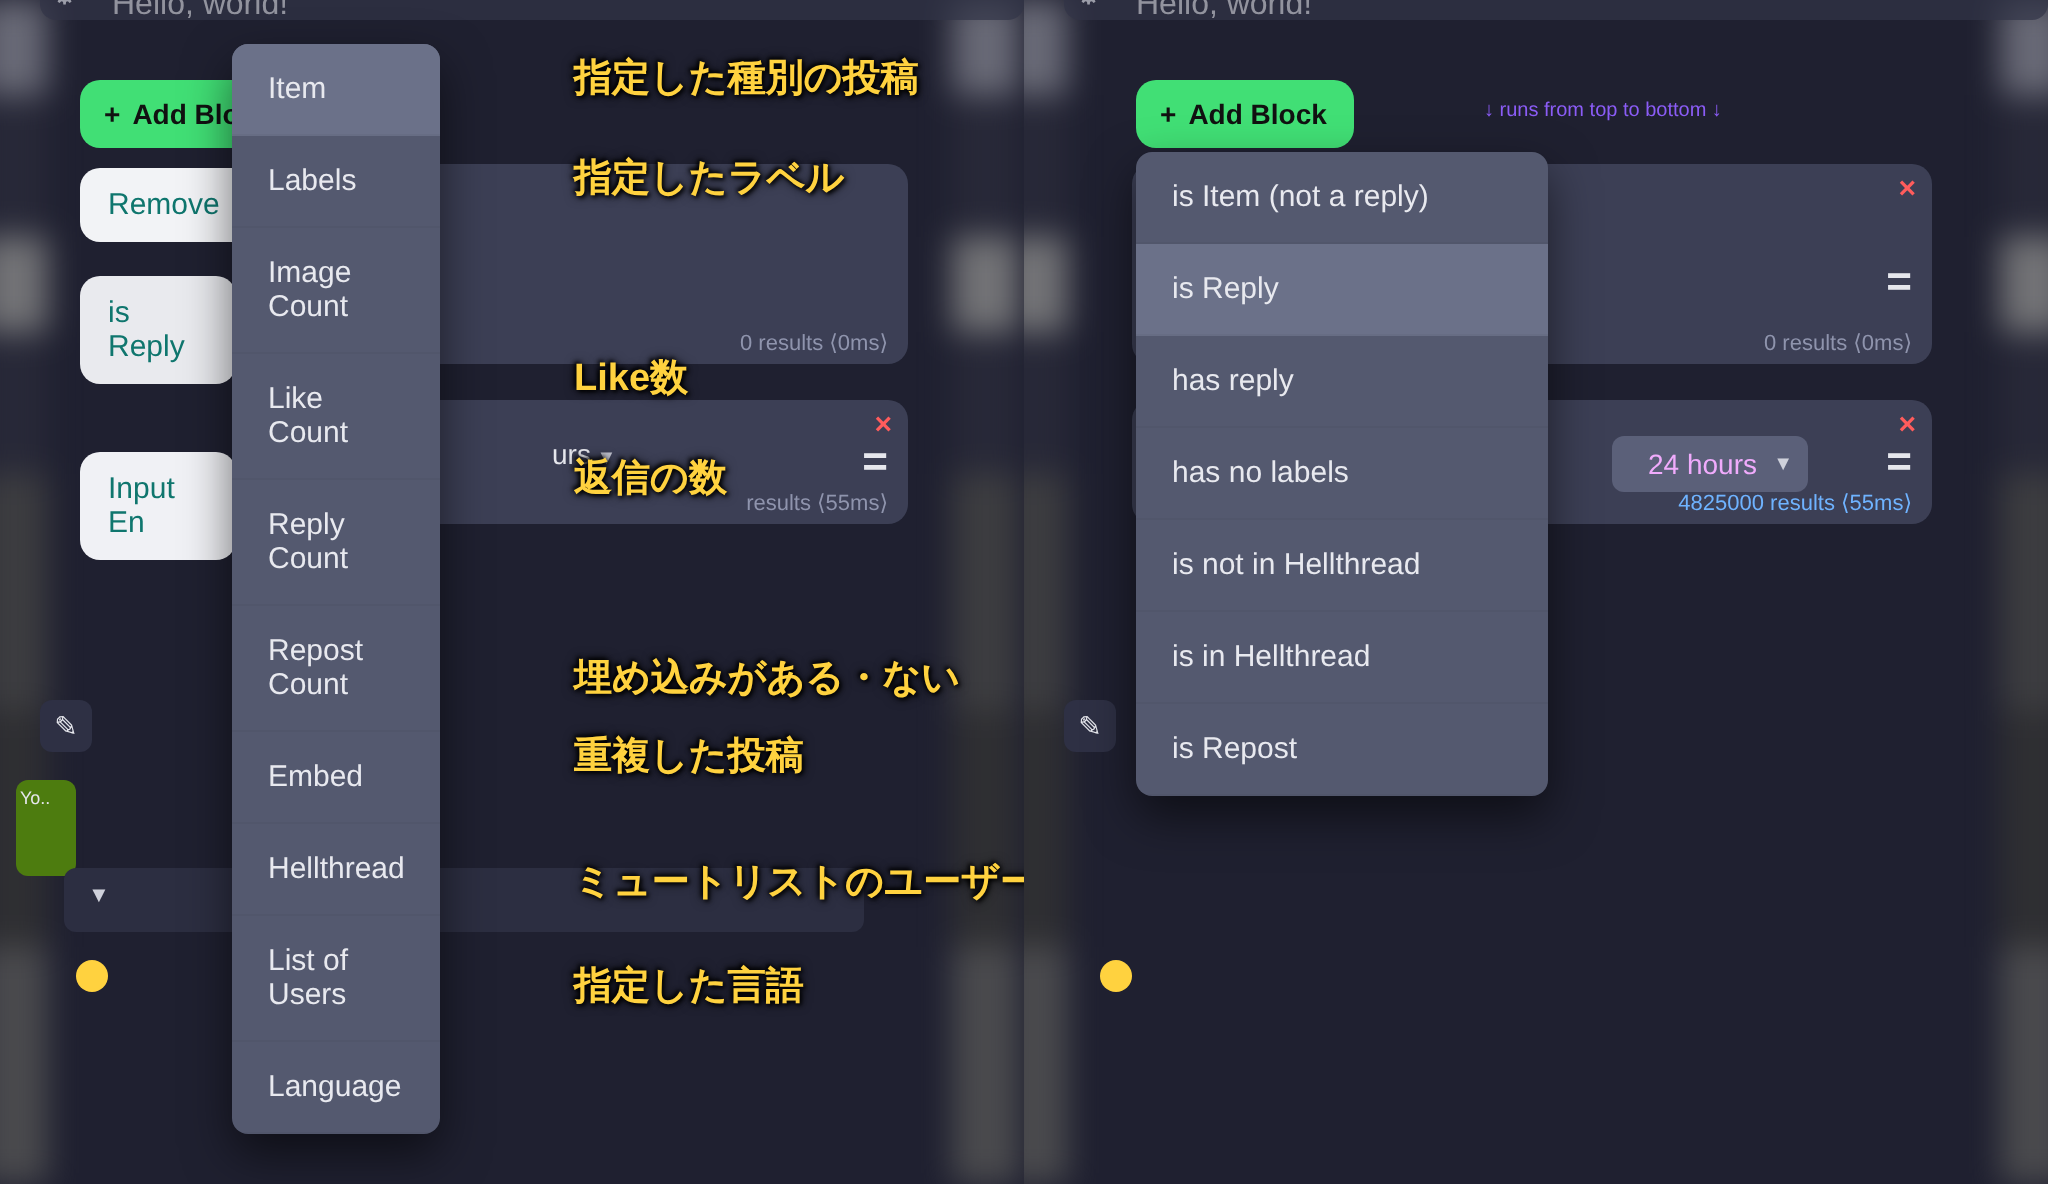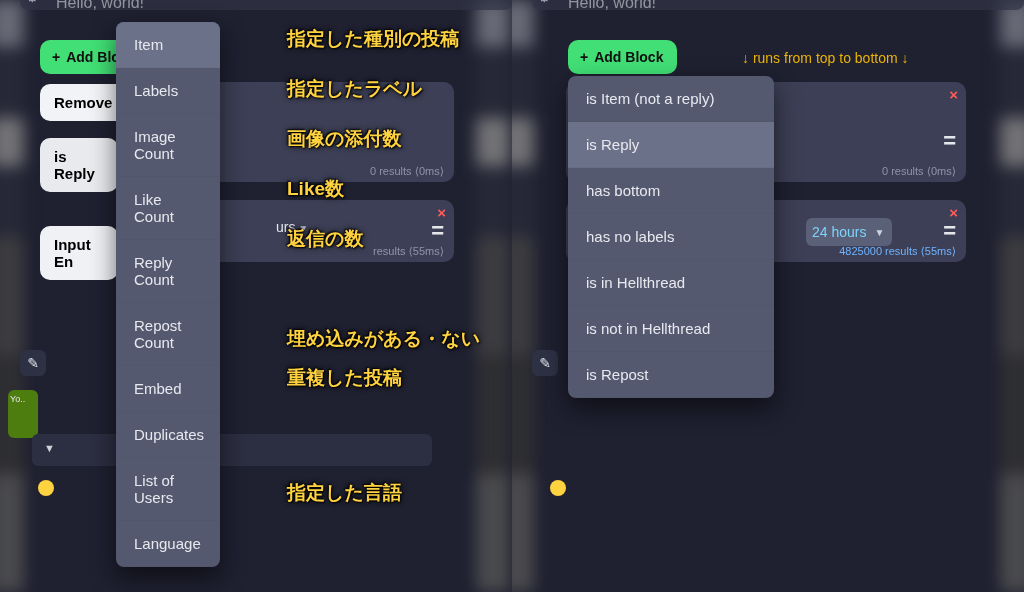--- a/index.html
+++ b/index.html
@@ -76,33 +76,33 @@
   padding: 9px 14px 9px 12px;
   border-radius: 10px;
   cursor: pointer;
 }
 .addblock::before { content: "+"; font-weight: 900; margin-right: 6px; }
 
 .runs {
   position: absolute;
   top: 50px;
   left: 740px;
-  color: #eab308;
-  font-size: 14px;
+  color: #8b5cf6;
+  font-size: 10px;
 }
 
 
 .card {
   position: absolute;
   background: #4a4f66;
   border-radius: 10px;
   padding: 10px 14px;
   font-size: 15px;
-  color: #000000;
-  font-weight: 700;
+  color: #0f766e;
+  font-weight: 400;
 }
 .card.remove { top: 84px; left: 40px; width: 70px; background: #f2f3f6; }
 .card.isreply { top: 138px; left: 40px; width: 50px; background: #e9eaee; }
 .card.input { top: 210px; left: 40px; width: 50px; background: #f0f1f5; margin-top: 16px; }
 
 .yo-chip {
   position: absolute;
   left: 8px;
   top: 390px;
   width: 26px;
@@ -197,23 +197,23 @@
   bottom: 4px;
   color: #8f94ad;
   font-size: 11px;
   margin-top: 32px;
 }
 .results.pos { color: #6fb3ff; }
 
 .sel24 {
   position: absolute;
   background: #5b6079;
-  color: #7dd3fc;
+  color: #f0abfc;
   border-radius: 6px;
-  padding: 6px 26px 6px 6px;
+  padding: 6px 26px 6px 18px;
   font-size: 14px;
 }
 .sel24::after {
   content: "▼";
   font-size: 10px;
   color: #cfd1db;
   position: absolute;
   right: 8px;
   top: 9px;
 }
@@ -268,32 +268,32 @@
     <div class="dot" style="top:480px;left:38px"></div>
 
     <div class="menu" style="top:22px;left:116px;width:104px;">
       <div class="mitem sel">Item</div>
       <div class="mitem">Labels</div>
       <div class="mitem">Image Count</div>
       <div class="mitem">Like Count</div>
       <div class="mitem">Reply Count</div>
       <div class="mitem">Repost Count</div>
       <div class="mitem">Embed</div>
-      <div class="mitem">Duplicates</div>
+      <div class="mitem">Hellthread</div>
       <div class="mitem">List of Users</div>
       <div class="mitem">Language</div>
     </div>
 
     <div class="anno" style="top:26px;left:252px">指定した種別の投稿</div>
     <div class="anno" style="top:76px;left:252px">指定したラベル</div>
-    <div class="anno" style="top:126px;left:252px">画像の添付数</div>
     <div class="anno" style="top:176px;left:252px">Like数</div>
     <div class="anno" style="top:226px;left:252px">返信の数</div>
     <div class="anno" style="top:326px;left:252px">埋め込みがある・ない</div>
     <div class="anno" style="top:365px;left:252px">重複した投稿</div>
+    <div class="anno" style="top:428px;left:252px">ミュートリストのユーザー</div>
     <div class="anno" style="top:480px;left:252px">指定した言語</div>
   </div>
 
   <div class="pane">
     <div class="blurstrip left" style="left:-12px"></div>
     <div class="blurstrip right"></div>
 
     <div class="gearrow"></div>
     <div class="hello">Hello, world!</div>
 
@@ -312,20 +312,20 @@
       <div class="sel24" style="top:18px;left:240px"><span>24 hours</span></div>
       <div class="results pos">4825000 results ⟨55ms⟩</div>
     </div>
 
     <div class="pencil-chip" style="top:350px">✎</div>
     <div class="dot" style="top:480px;left:38px"></div>
 
     <div class="menu" style="top:76px;left:56px;width:206px">
       <div class="mitem">is Item (not a reply)</div>
       <div class="mitem sel">is Reply</div>
-      <div class="mitem">has bottom</div>
+      <div class="mitem">has reply</div>
       <div class="mitem">has no labels</div>
+      <div class="mitem">is not in Hellthread</div>
       <div class="mitem">is in Hellthread</div>
-      <div class="mitem">is not in Hellthread</div>
       <div class="mitem">is Repost</div>
     </div>
   </div>
 </div>
 
 </body></html>

